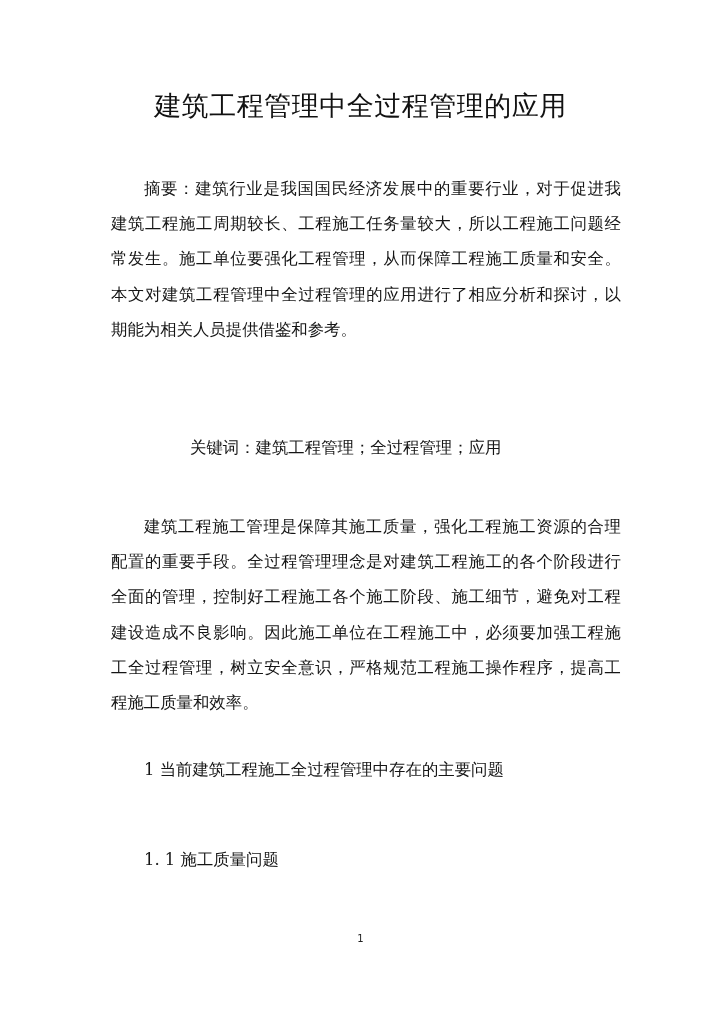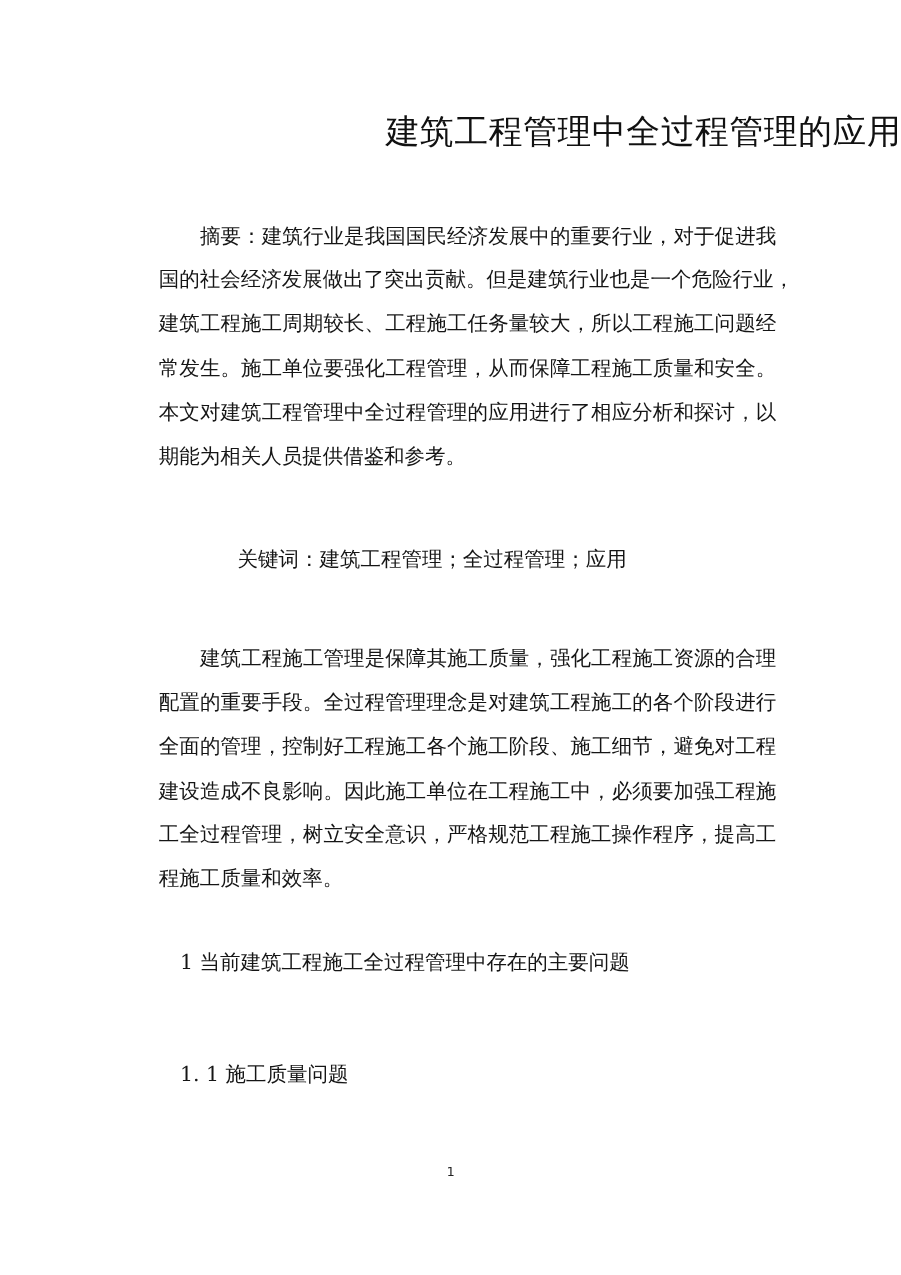--- a/index.html
+++ b/index.html
@@ -20,42 +20,41 @@
       left: 0; top: 0;
       width: 721px;
       height: 1020px;
       background: #ffffff;
     }
     .title {
       position: absolute;
       left: 0;
       top: 86px;
       width: 721px;
-      text-align: right;
+      text-align: center;
       font-size: 27px;
       line-height: 40px;
       letter-spacing: 0.5px;
       color: #111;
       white-space: nowrap;
     }
     .para {
       position: absolute;
       left: 111px;
       width: 510px;
       font-size: 16.4px;
       line-height: 35.2px;
       text-align: justify;
       text-align-last: left;
       color: #151515;
     }
     .line {
       display: block;
       white-space: nowrap;
       text-align-last: justify;
-      margin-left: 16px;
     }
     .line.last { text-align-last: left; }
     .heading {
       position: absolute;
       left: 144px;
       font-size: 16.4px;
       line-height: 24px;
       color: #151515;
       white-space: nowrap;
     }
@@ -72,21 +71,20 @@
   </style>
 </head>
 <body>
 
 <div class="page">
 
   <div class="title">建筑工程管理中全过程管理的应用</div>
 
   <div class="para" style="top:171px;">
     <span class="line" style="padding-left:33px;">摘要：建筑行业是我国国民经济发展中的重要行业，对于促进我</span>
-    <span class="line">国的社会经济发展做出了突出贡献。但是建筑行业也是一个危险行业，</span>
     <span class="line">建筑工程施工周期较长、工程施工任务量较大，所以工程施工问题经</span>
     <span class="line">常发生。施工单位要强化工程管理，从而保障工程施工质量和安全。</span>
     <span class="line">本文对建筑工程管理中全过程管理的应用进行了相应分析和探讨，以</span>
     <span class="line last">期能为相关人员提供借鉴和参考。</span>
   </div>
 
   <div class="heading" style="top:436px;margin-left:46px;">关键词：建筑工程管理；全过程管理；应用</div>
 
   <div class="para" style="top:509px;">
     <span class="line" style="padding-left:33px;">建筑工程施工管理是保障其施工质量，强化工程施工资源的合理</span>

